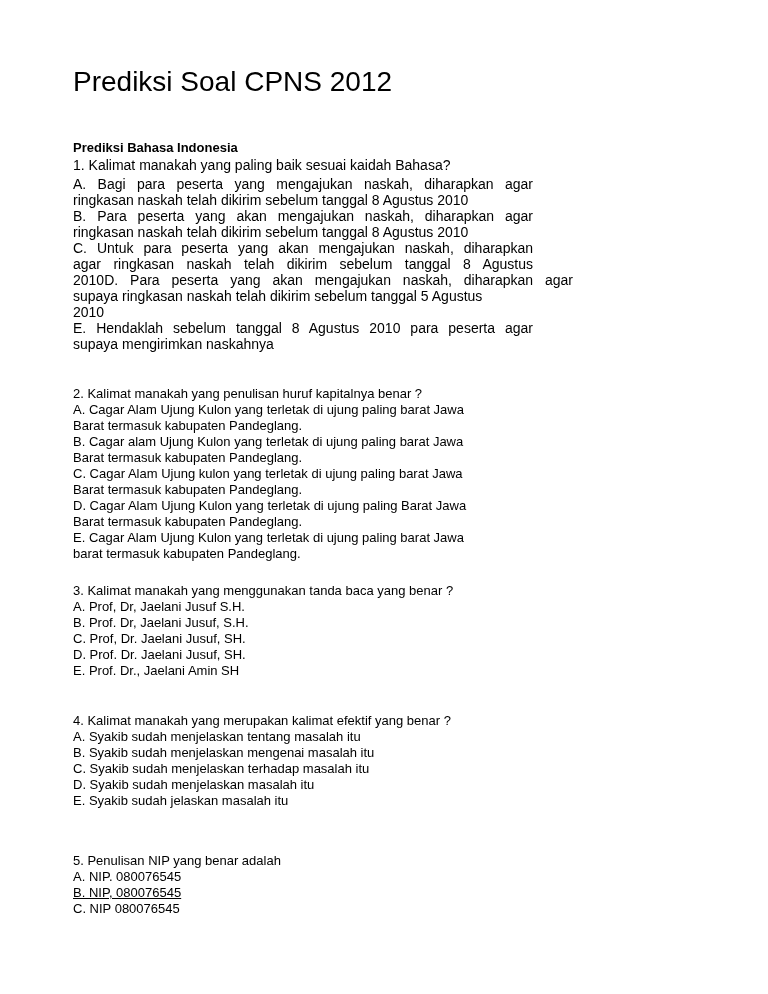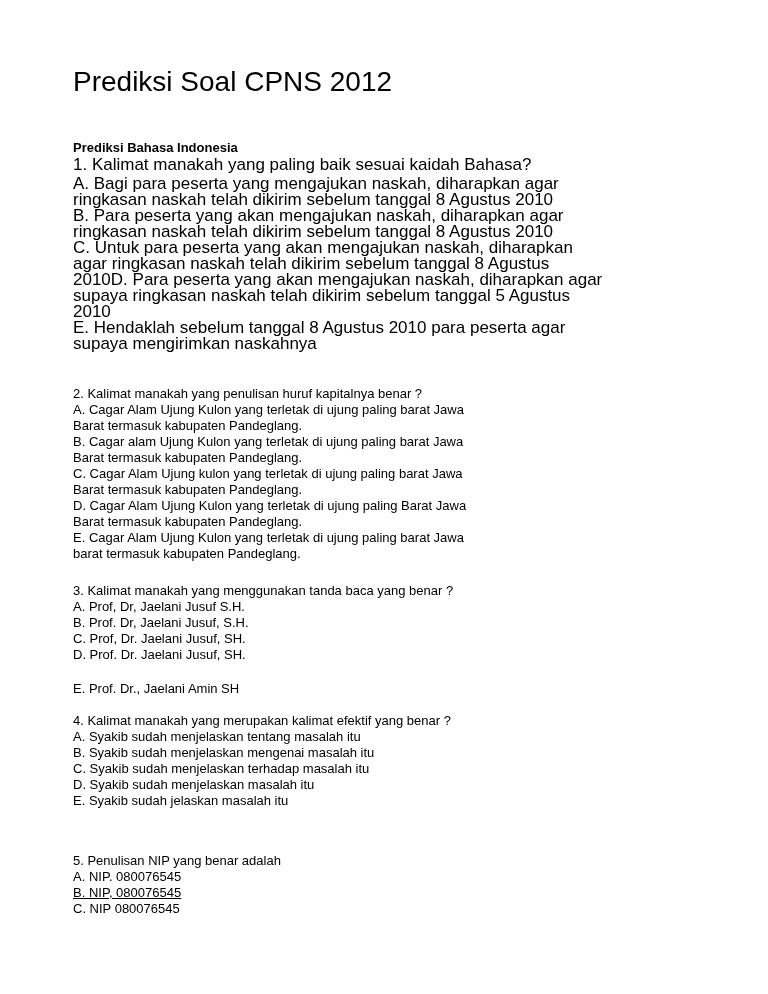--- a/index.html
+++ b/index.html
@@ -1,21 +1,21 @@
 <!DOCTYPE html>
 <html><head>
 <meta charset="utf-8">
 <style>
   html, body { margin: 0; padding: 0; background: #ffffff; }
   body { width: 768px; height: 994px; position: relative; overflow: hidden;
          font-family: "Liberation Sans", sans-serif; color: #000; }
   .title { position: absolute; left: 73px; top: 66px; font-size: 28px; line-height: 32px; white-space: nowrap; }
   .subtitle { position: absolute; left: 73px; top: 112px; font-size: 13px; font-weight: bold; line-height: 16px; white-space: nowrap; margin-top: 28px; }
   .line { position: absolute; left: 73px; font-size: 13px; line-height: 16px; white-space: nowrap; }
-  .q1 .line { font-size: 17px; }
+  .q1 .line { font-size: 14px; }
   .just { width: 460px; text-align: justify; text-align-last: justify; }
   .just-wide { width: 500px; text-align: justify; text-align-last: justify; }
 </style>
 </head>
 <body>
 
 <div>
   <div class="title">Prediksi Soal CPNS 2012</div>
   <div class="subtitle">Prediksi Bahasa Indonesia</div>
 
@@ -47,21 +47,21 @@
     <div class="line" style="top:530px;">E.  Cagar Alam Ujung Kulon yang terletak di ujung paling barat Jawa</div>
     <div class="line" style="top:546px;">barat termasuk kabupaten Pandeglang.</div>
   </div>
 
   <div>
     <div class="line" style="top:583px;">3.  Kalimat manakah yang menggunakan tanda baca yang benar ?</div>
     <div class="line" style="top:599px;">A.  Prof, Dr, Jaelani Jusuf S.H.</div>
     <div class="line" style="top:615px;">B.  Prof. Dr, Jaelani Jusuf, S.H.</div>
     <div class="line" style="top:631px;text-align:center;">C.  Prof,  Dr. Jaelani Jusuf, SH.</div>
     <div class="line" style="top:647px;">D.  Prof. Dr. Jaelani Jusuf, SH.</div>
-    <div class="line" style="top:681px;">E.  Prof. Dr., Jaelani Amin SH</div>
+    <div class="line" style="top:663px;">E.  Prof. Dr., Jaelani Amin SH</div>
   </div>
 
   <div>
     <div class="line" style="top:713px;">4.  Kalimat manakah yang merupakan kalimat efektif  yang benar ?</div>
     <div class="line" style="top:729px;">A.  Syakib sudah menjelaskan tentang masalah itu</div>
     <div class="line" style="top:745px;">B.  Syakib sudah menjelaskan mengenai masalah itu</div>
     <div class="line" style="top:761px;">C.  Syakib sudah menjelaskan terhadap masalah itu</div>
     <div class="line" style="top:777px;">D.  Syakib sudah menjelaskan masalah itu</div>
     <div class="line" style="top:793px;">E.  Syakib sudah jelaskan masalah itu</div>
   </div>

